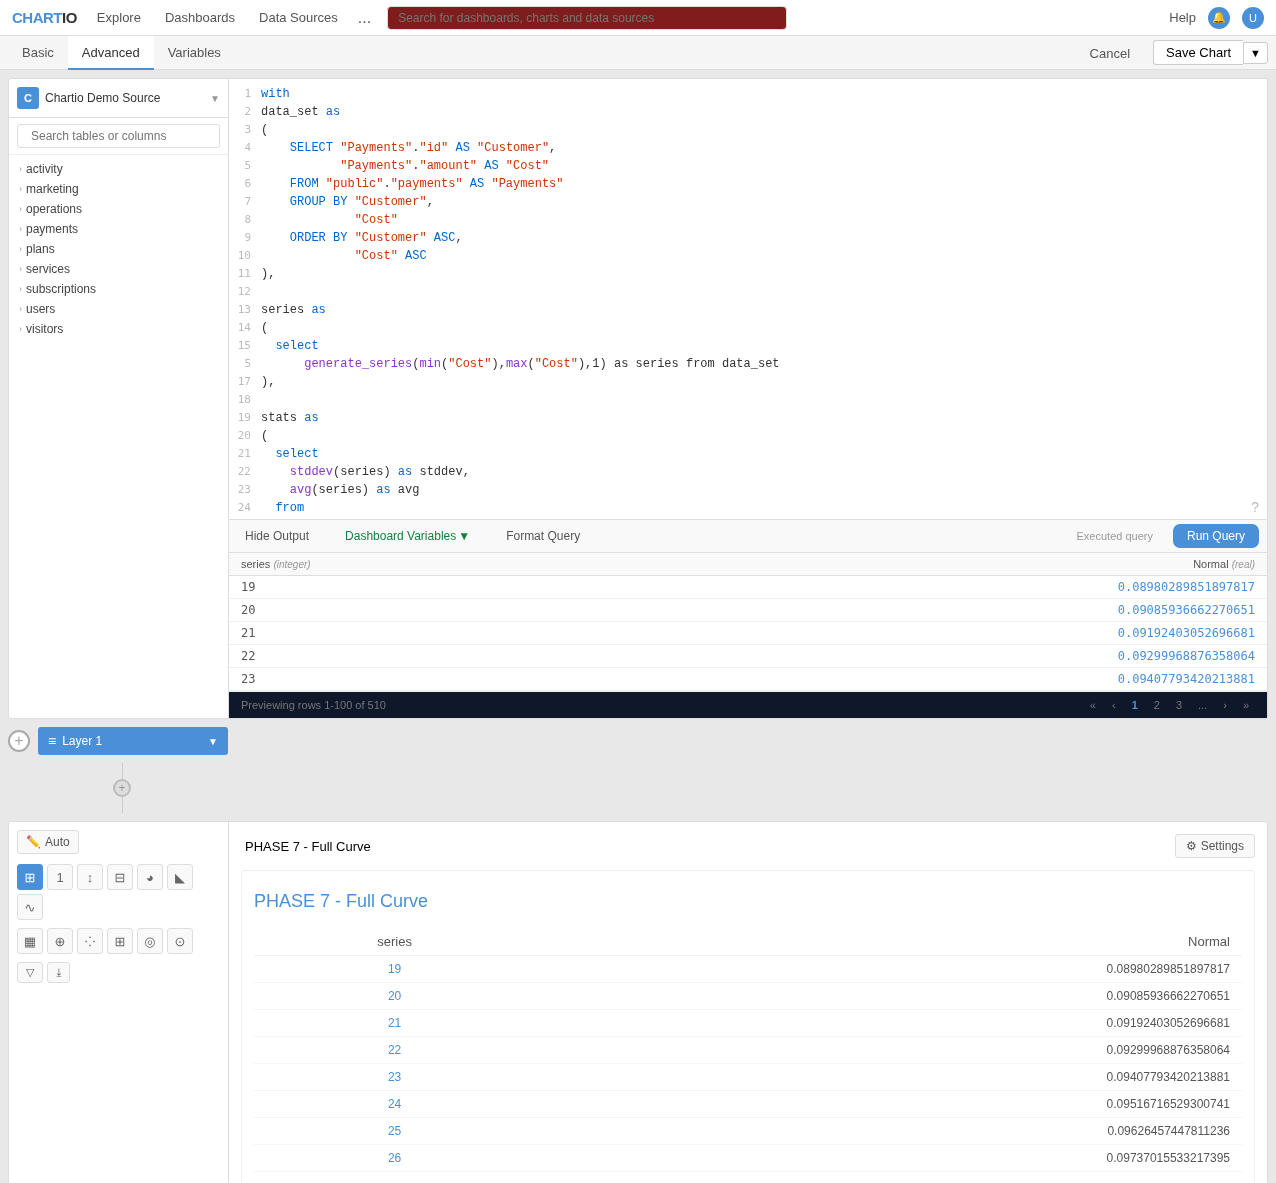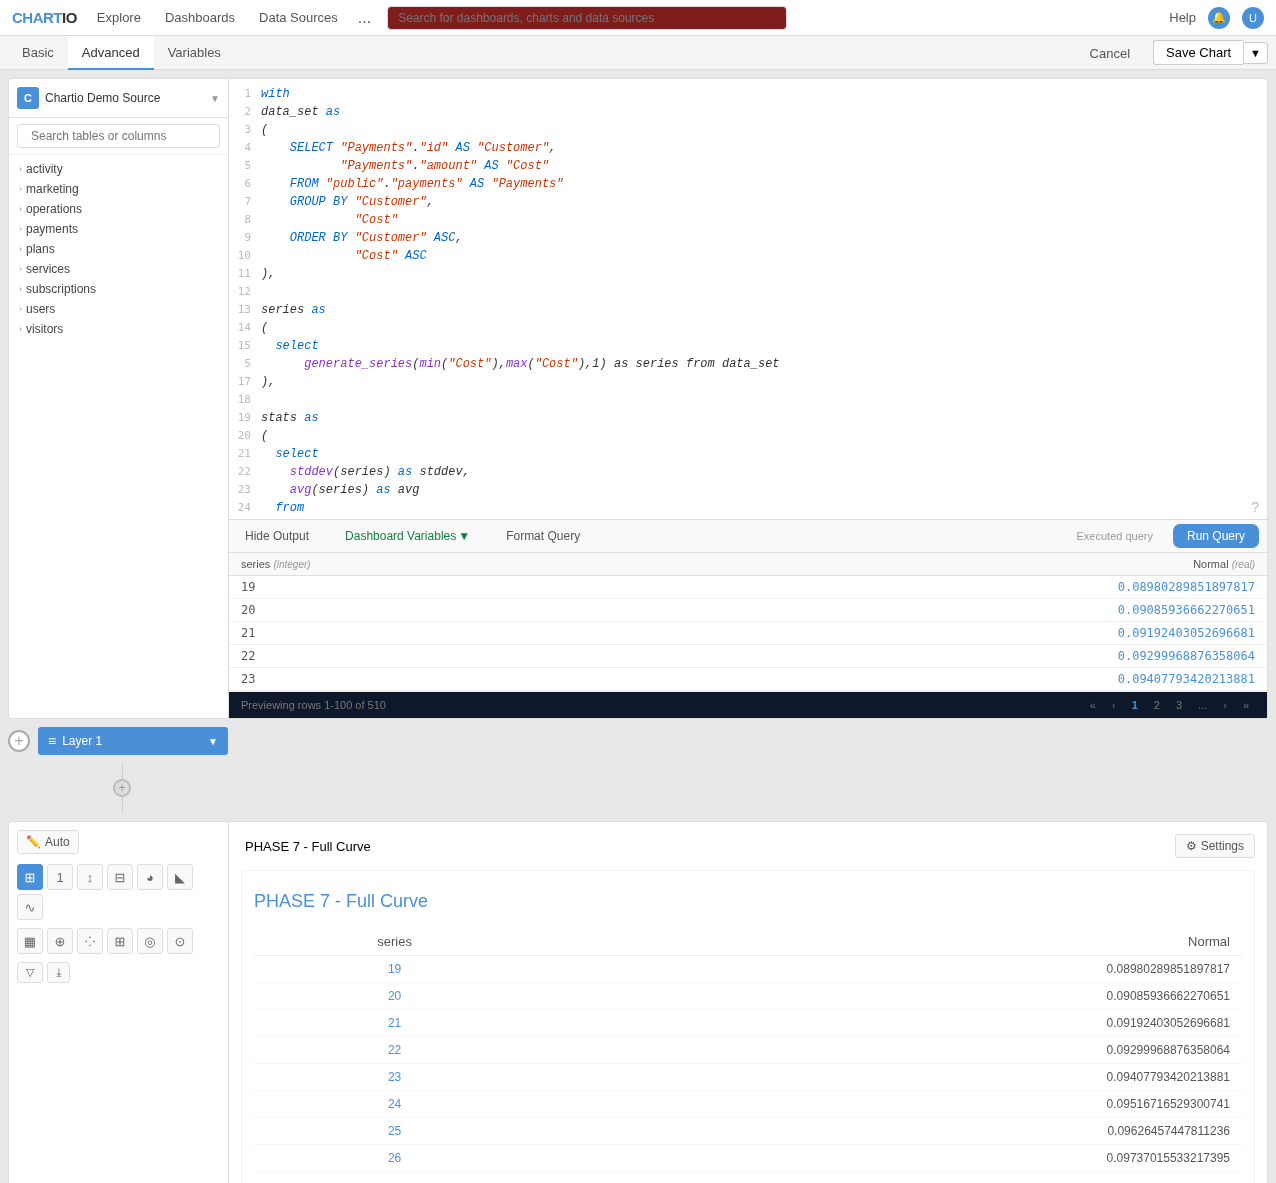--- a/index.html
+++ b/index.html
@@ -48,21 +48,21 @@
     
     .sql-editor-area { flex: 1; display: flex; flex-direction: column; }
     .sql-tabs { display: flex; align-items: center; border-bottom: 1px solid #ddd; padding: 0 8px; height: 34px; gap: 4px; }
     .sql-tab { padding: 0 12px; height: 34px; line-height: 34px; font-size: 12px; cursor: pointer; color: #555; border-bottom: 2px solid transparent; }
     .sql-tab.active { border-bottom: 2px solid #4a90d9; color: #333; font-weight: 500; }
     .sql-tab-right { margin-left: auto; }
     .history-icon { font-size: 14px; color: #999; cursor: pointer; }
     .code-editor { flex: 1; padding: 6px 0; min-height: 280px; position: relative; overflow: hidden; }
     .code-line { display: flex; align-items: flex-start; line-height: 18px; }
     .line-num { width: 32px; text-align: right; padding-right: 10px; color: #bbb; font-size: 11px; font-family: monospace; flex-shrink: 0; user-select: none; }
-    .line-content { font-family: 'Courier New', monospace; font-size: 12px; color: #333; white-space: pre; font-style: italic; }
+    .line-content { font-family: 'Courier New', monospace; font-size: 12px; color: #333; white-space: pre; }
     .kw { color: #0066cc; }
     .str { color: #cc3300; }
     .fn { color: #8833cc; }
 
     
     .query-toolbar { display: flex; align-items: center; border-top: 1px solid #ddd; padding: 4px 8px; gap: 20px; background: #f9f9f9; }
     .toolbar-btn { font-size: 12px; color: #555; cursor: pointer; padding: 3px 8px; background: none; border: none; }
     .toolbar-dropdown { display: flex; align-items: center; font-size: 12px; color: #15803d; cursor: pointer; gap: 2px; padding: 3px 8px; }
     .executed-text { margin-left: auto; font-size: 11px; color: #999; }
     .run-query-btn { background: #4a90d9; color: white; border: none; border-radius: 7px; padding: 5px 14px; font-size: 12px; cursor: pointer; font-weight: 500; }

